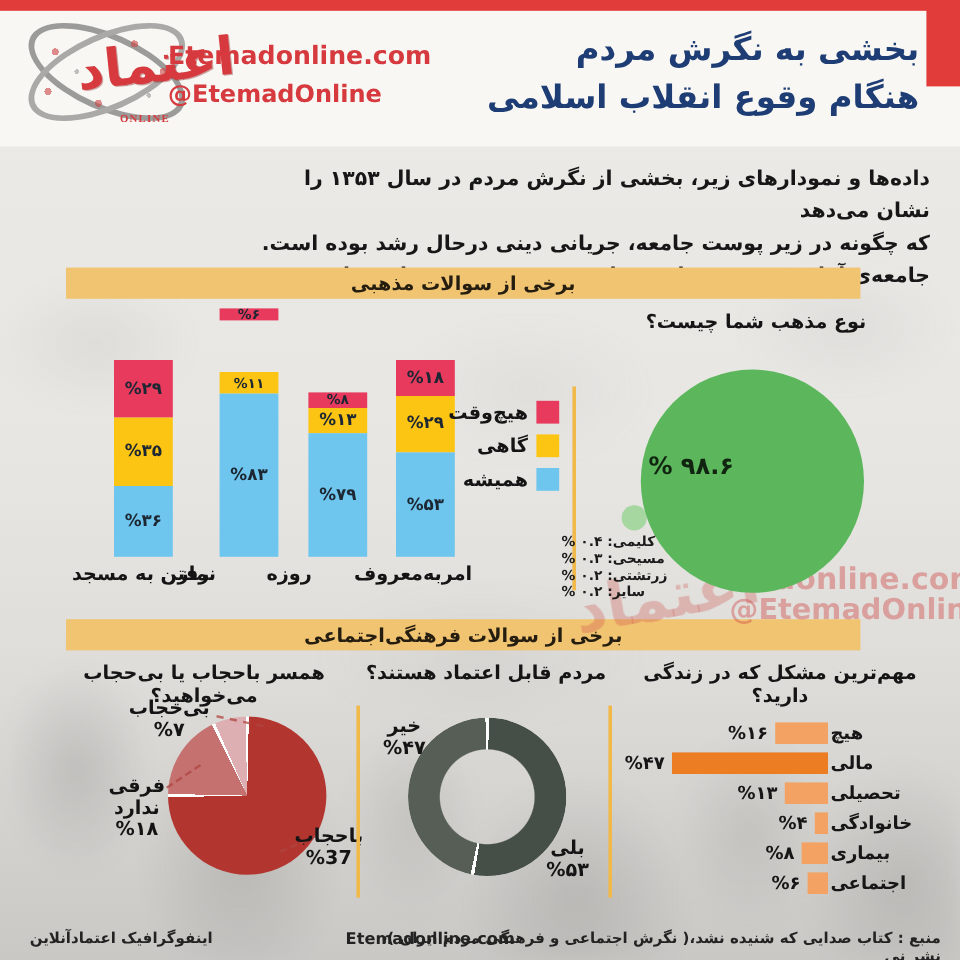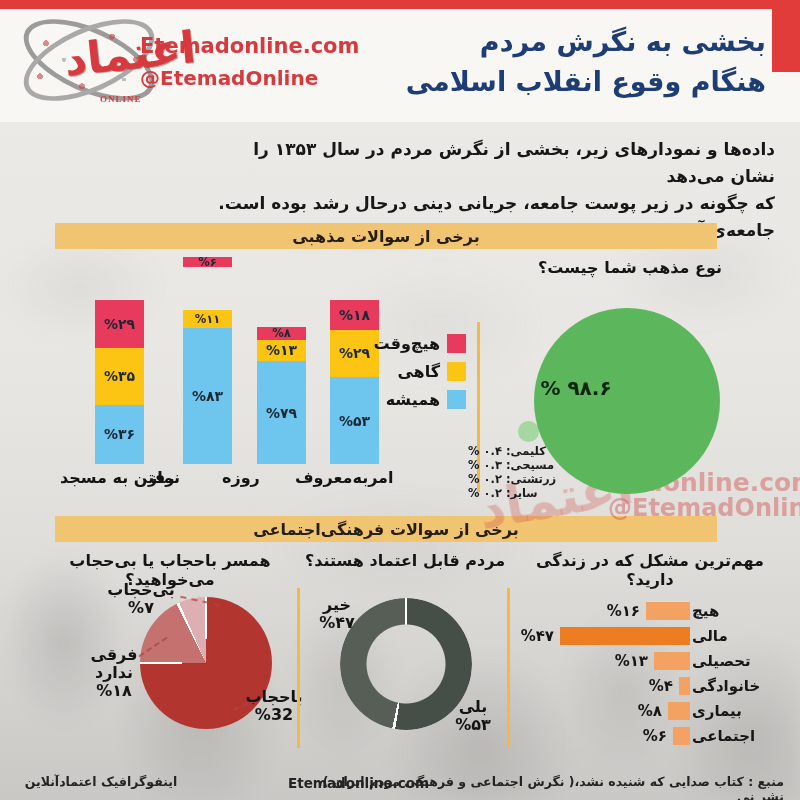--- a/index.html
+++ b/index.html
@@ -205,21 +205,21 @@
   <div class="abs ctitle" dir="rtl" style="left:295px;top:551px;width:220px;">مردم قابل اعتماد هستند؟</div>
   <div class="abs ctitle" dir="rtl" style="left:520px;top:551px;width:260px;">مهم‌ترین مشکل که در زندگی دارید؟</div>
 
   <div class="abs" id="hijab-pie" style="background: conic-gradient(rgb(255, 255, 255) 0deg, rgb(255, 255, 255) 1.2deg, rgb(178, 53, 48) 1.2deg, rgb(178, 53, 48) 268.8deg, rgb(255, 255, 255) 268.8deg, rgb(255, 255, 255) 270deg, rgb(255, 255, 255) 270deg, rgb(255, 255, 255) 271.2deg, rgb(196, 113, 112) 271.2deg, rgb(196, 113, 112) 333.6deg, rgb(255, 255, 255) 333.6deg, rgb(255, 255, 255) 334.8deg, rgb(255, 255, 255) 334.8deg, rgb(255, 255, 255) 336deg, rgb(221, 175, 179) 336deg, rgb(221, 175, 179) 358.8deg, rgb(255, 255, 255) 358.8deg, rgb(255, 255, 255) 360deg);"></div>
   <div class="abs leader" style="left:180px;top:600px;width:40px;transform:rotate(12deg);"></div>
   <div class="abs leader" style="left:136px;top:646px;width:34px;transform:rotate(-34deg);"></div>
   <div class="abs leader" style="left:232px;top:702px;width:34px;transform:rotate(-24deg);"></div>
   <div id="hijab-labels">
       <div class="plabel abs" dir="rtl" style="left: 238px; top: 688px; width: 72px;">
         <div>باحجاب</div>
-        <div dir="ltr" class="pval">%32</div>
+        <div dir="ltr" class="pval">%37</div>
       </div>
       <div class="plabel abs" dir="rtl" style="left: 84px; top: 646px; width: 60px;">
         <div>فرقی ندارد</div>
         <div dir="ltr" class="pval">%۱۸</div>
       </div>
       <div class="plabel abs" dir="rtl" style="left: 106px; top: 581px; width: 70px;">
         <div>بی‌حجاب</div>
         <div dir="ltr" class="pval">%۷</div>
       </div>
     </div>

